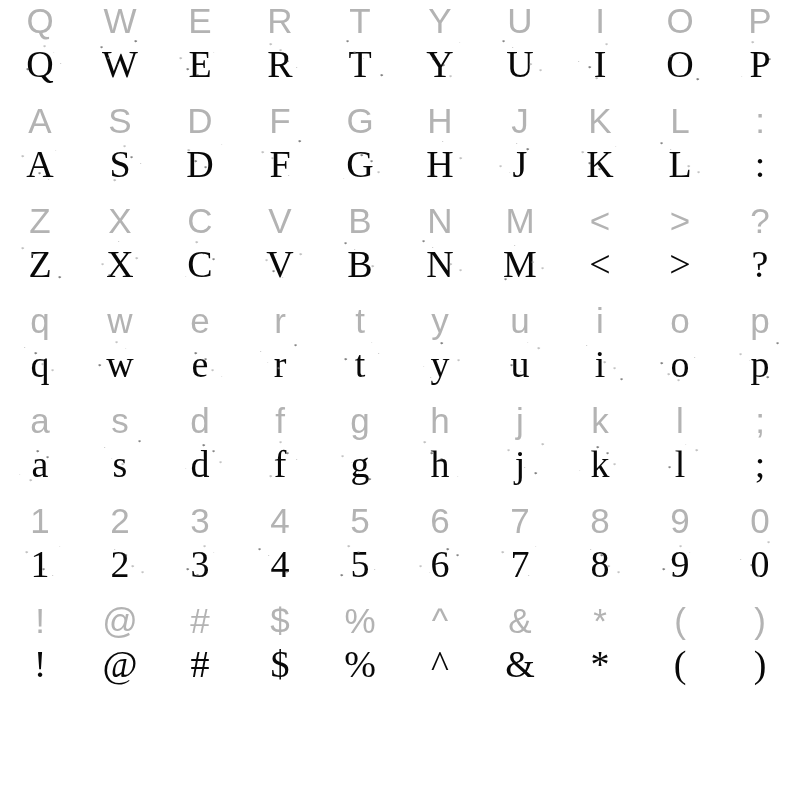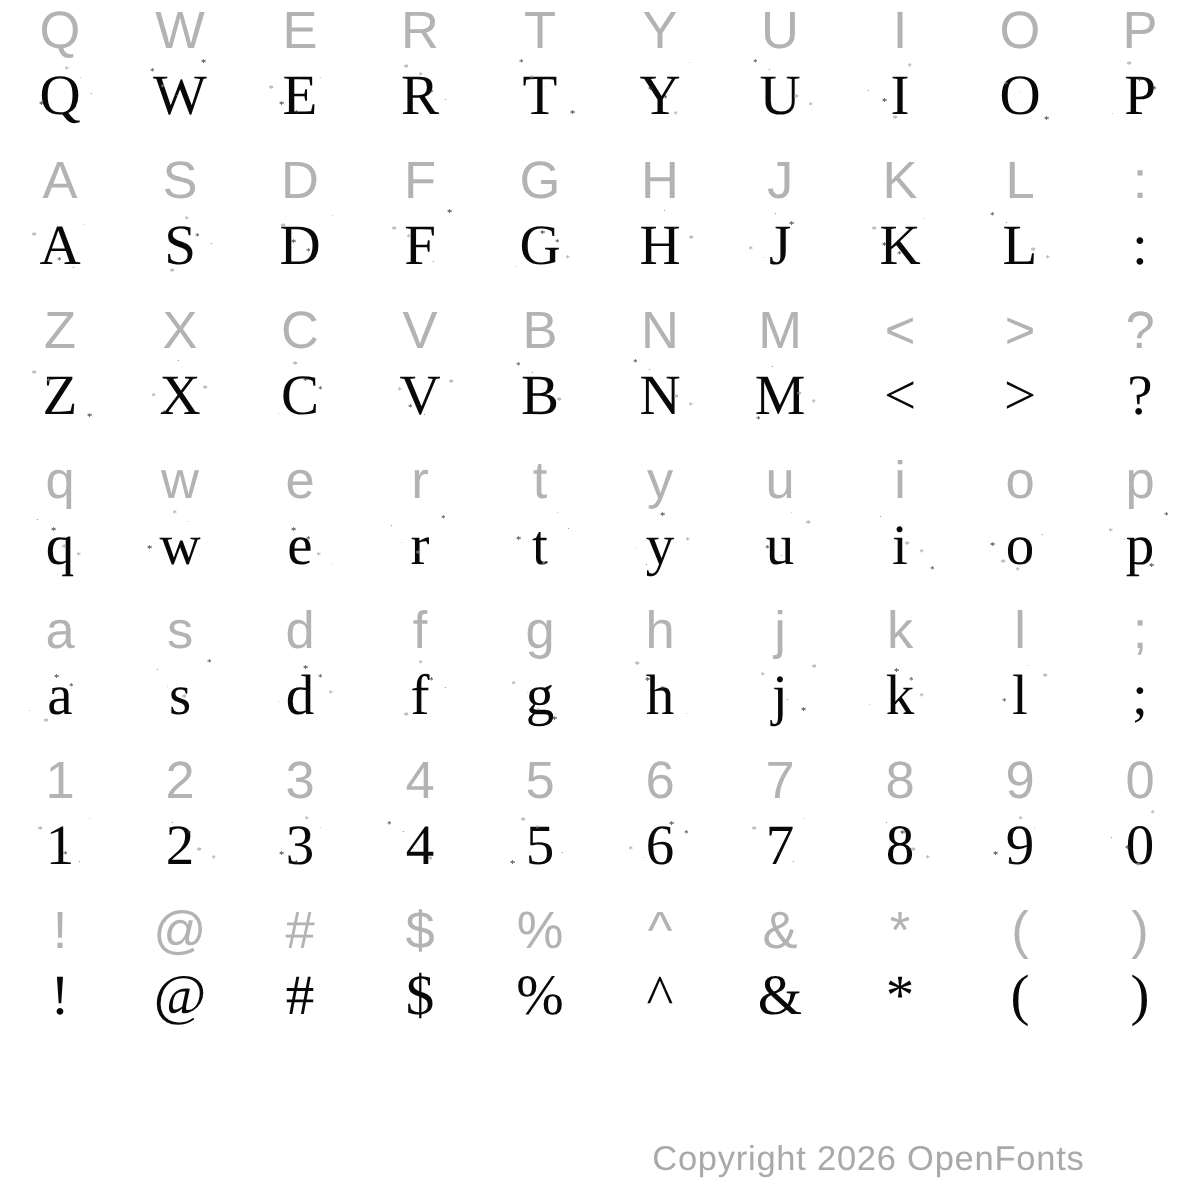--- a/index.html
+++ b/index.html
@@ -229,14 +229,13 @@
           <span class="cell">$</span>
           <span class="cell">%</span>
           <span class="cell">^</span>
           <span class="cell">&amp;</span>
           <span class="cell">*</span>
           <span class="cell">(</span>
           <span class="cell">)</span>
         </div>
       </div>
     </div>
-  <div class="footer" style="color: rgb(169, 169, 169);">Copyright 2026 OpenFonts</div>
 </div>
 
 </body></html>

